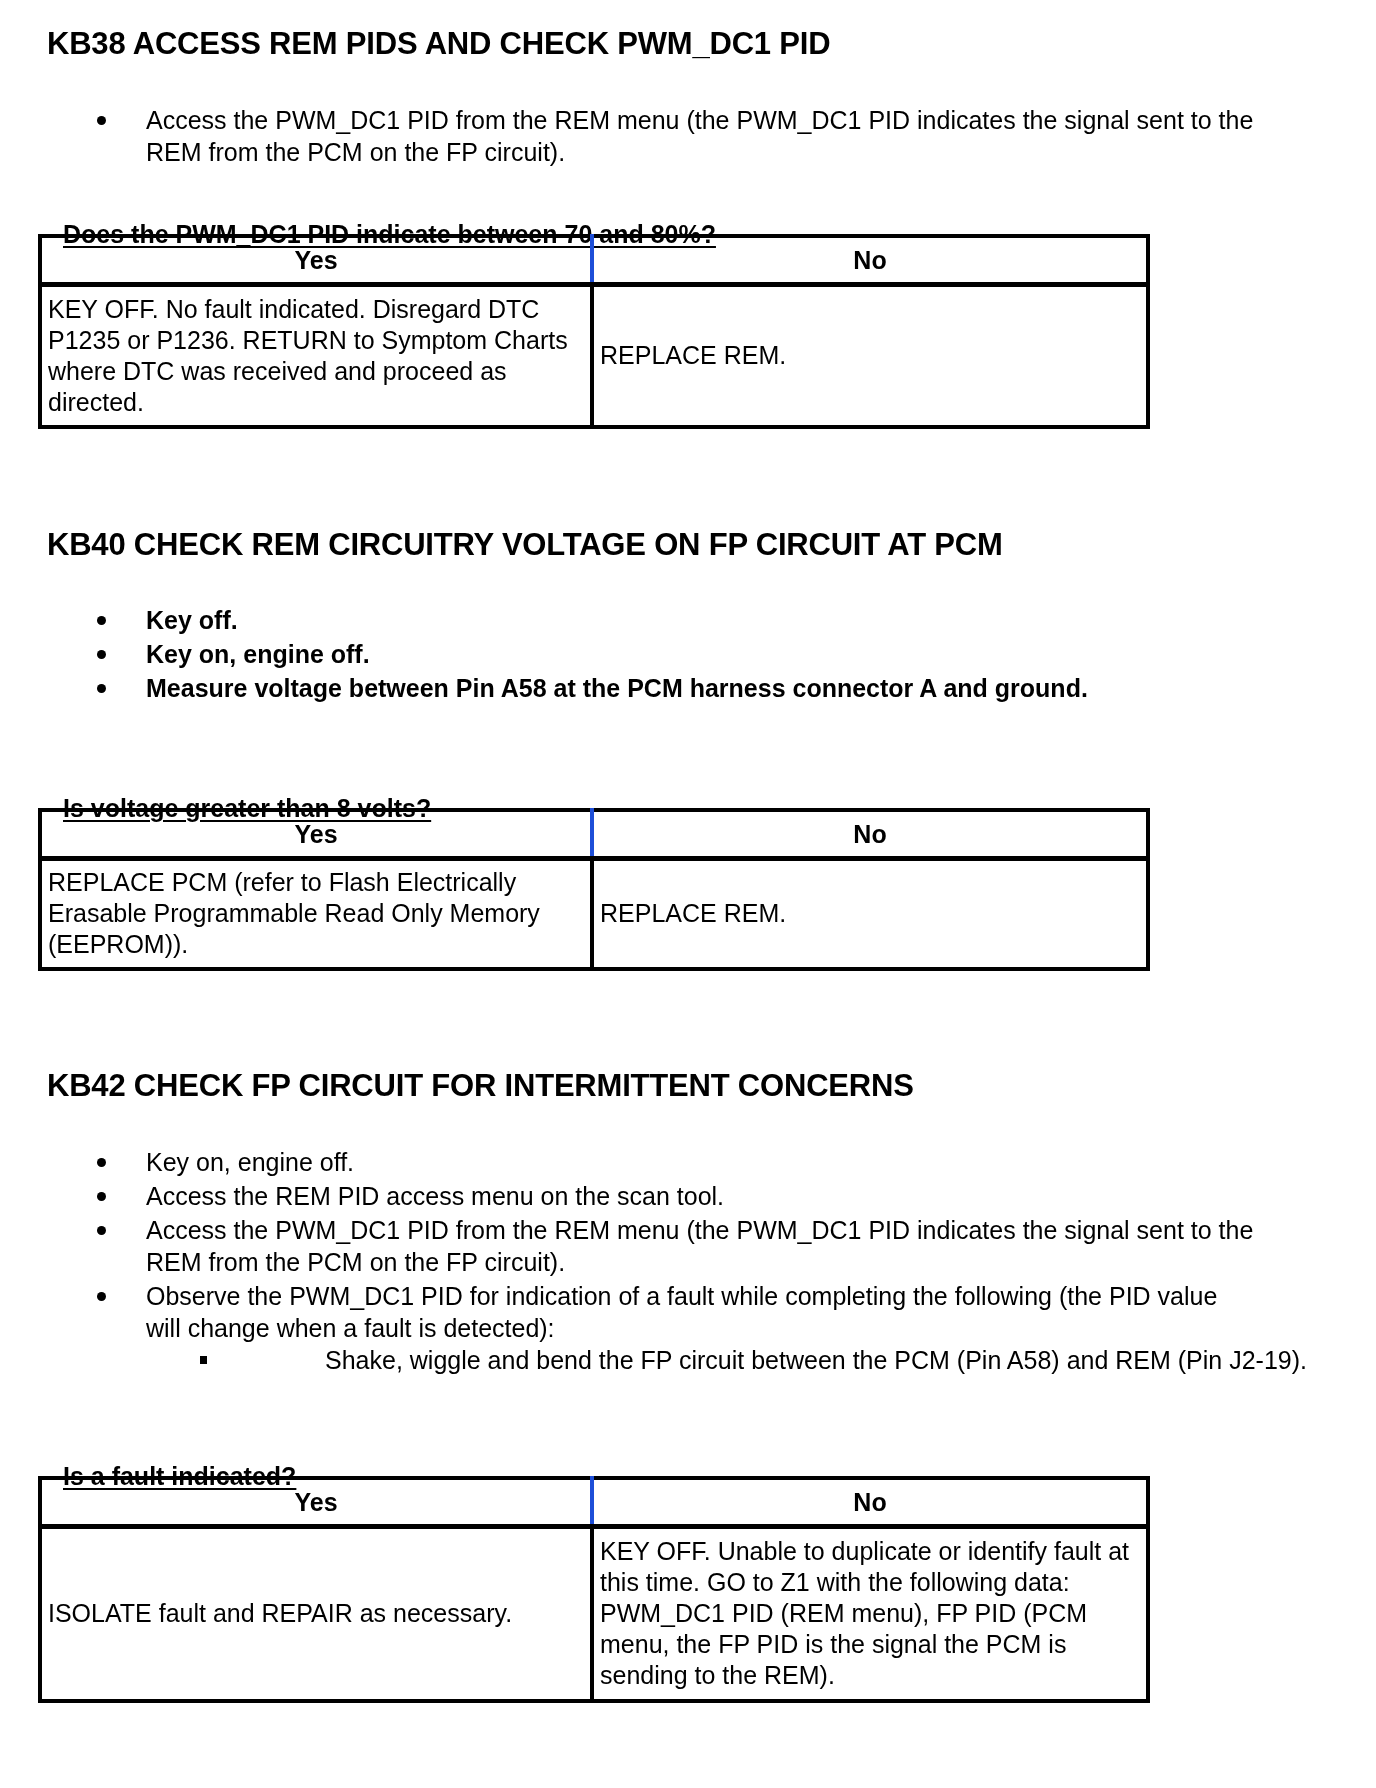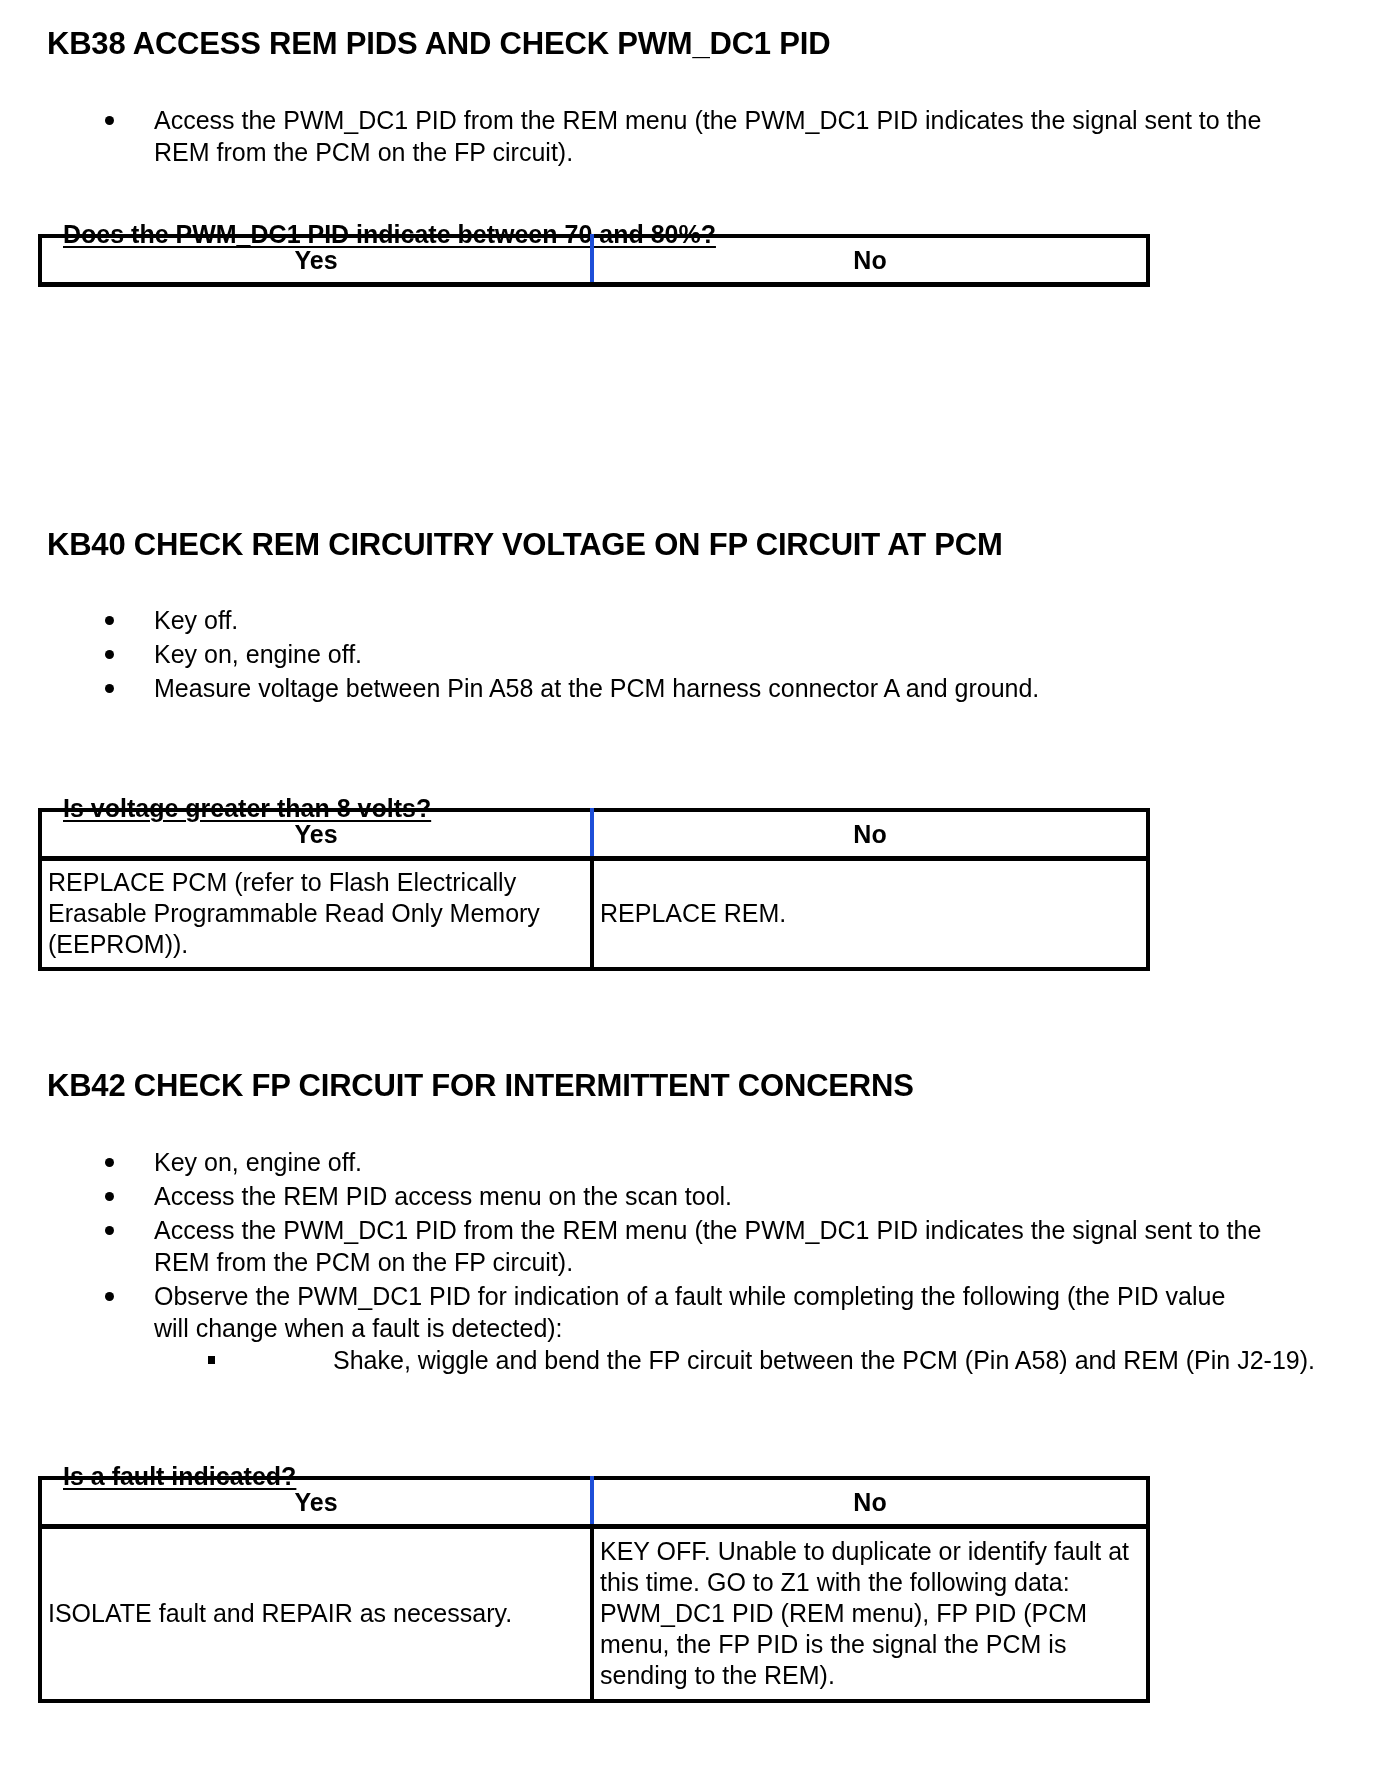--- a/index.html
+++ b/index.html
@@ -44,21 +44,20 @@
       list-style: none;
       width: 1376px;
     }
     ul.steps li {
       position: relative;
       padding-left: 146px;
       width: 1110px;
       font-size: 25px;
       line-height: 32px;
       margin-bottom: 2px;
-      margin-left: 8px;
     }
     ul.steps li .bullet {
       position: absolute;
       left: 97px;
       top: 12px;
       width: 9px;
       height: 9px;
       border-radius: 50%;
       background: #000;
     }
@@ -143,28 +142,32 @@
     <table class="decision" style="top:234px;">
       <colgroup>
           <col class="c1">
           <col class="c2">
         </colgroup>
       <tbody>
           <tr>
         <th>Yes</th>
         <th>No</th>
       </tr>
+      <tr style="height:142px;">
+        <td>KEY OFF. No fault indicated. Disregard DTC P1235 or P1236. RETURN to Symptom Charts where DTC was received and proceed as directed.</td>
+        <td>REPLACE REM.</td>
+      </tr>
     </tbody>
       </table>
   </div>
 
   <div class="section" style="top:0;">
     <h2 class="heading" style="top:527px;">KB40 CHECK REM CIRCUITRY VOLTAGE ON FP CIRCUIT AT PCM</h2>
 
-    <ul class="steps" style="top:604px;">
+    <ul class="steps" style="top:604px;font-weight:bold;">
       <li>
         <span class="bullet"></span>
         <span>Key off.</span>
       </li>
       <li>
         <span class="bullet"></span>
         <span>Key on, engine off.</span>
       </li>
       <li>
         <span class="bullet"></span>

